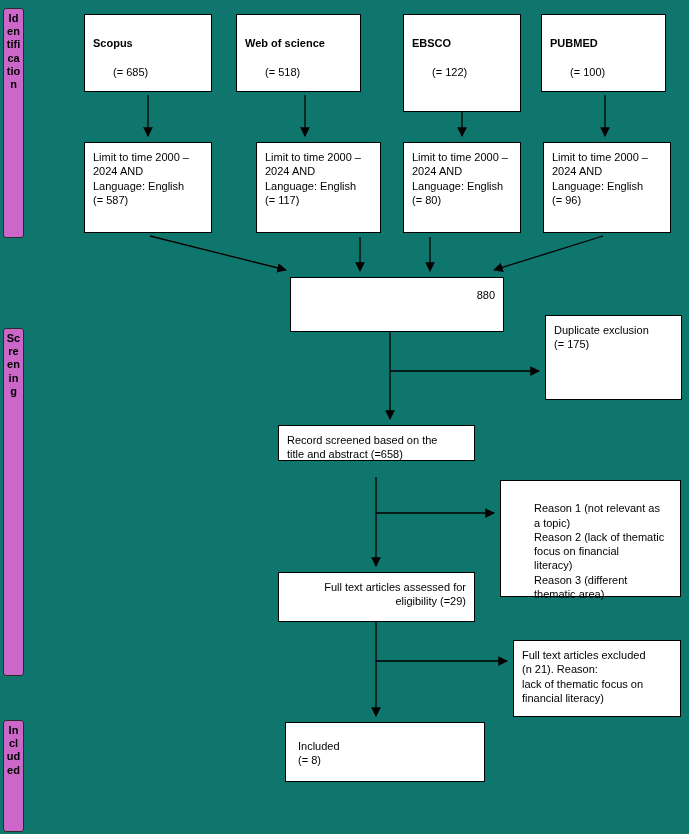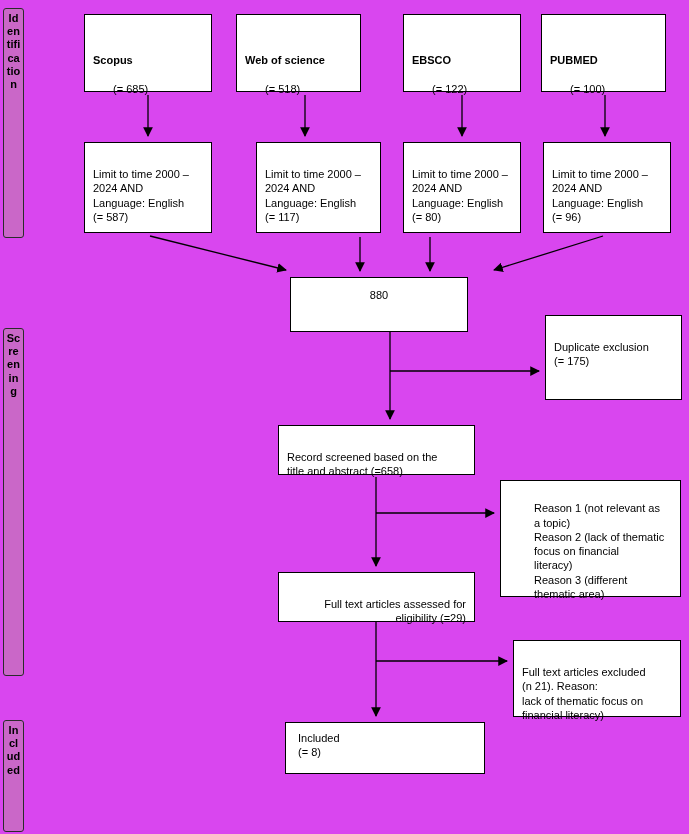--- a/index.html
+++ b/index.html
@@ -1,55 +1,55 @@
 <!DOCTYPE html>
 <html><head>
 <meta charset="utf-8">
 <style>
   * { margin:0; padding:0; box-sizing:border-box; }
   html,body { background:#ffffff; }
   body { font-family:"Liberation Sans", sans-serif; }
-  .canvas { position:relative; width:689px; height:834px; background:#d946ef; overflow:hidden; }
+  .canvas { position:relative; width:689px; height:834px; background:#0f766e; overflow:hidden; }
 
   .stage-bar {
     position:absolute; left:3px; width:21px;
     background:#ca67c8; border:1px solid #2b2b2b; border-radius:3px;
     font-weight:bold; font-size:11px; line-height:1.2; color:#000;
     text-align:center; padding-top:3px; white-space:pre-line;
   }
   #bar-identification { top:8px;  height:230px; }
   #bar-screening      { top:328px; height:348px; }
   #bar-included       { top:720px; height:112px; }
 
   .box {
     position:absolute; background:#ffffff; border:1.3px solid #000;
     font-size:11px; line-height:1.3; color:#000;
-    padding:24px 8px; white-space:pre-line;
+    padding:7px 8px; white-space:pre-line;
   }
   .box .title { font-weight:bold; }
   .box .count { margin-left:20px; }
 
   #box-source-0 { left:84px;  top:14px; width:128px; height:78px; }
   #box-source-1 { left:236px; top:14px; width:125px; height:78px; }
-  #box-source-2 { left:403px; top:14px; width:118px; height:78px; }
+  #box-source-2 { left:403px; top:14px; width:118px; height:98px; }
   #box-source-3 { left:541px; top:14px; width:125px; height:78px; }
 
   #box-limit-0 { left:84px;  top:142px; width:128px; height:91px; }
   #box-limit-1 { left:256px; top:142px; width:125px; height:91px; }
   #box-limit-2 { left:403px; top:142px; width:118px; height:91px; }
   #box-limit-3 { left:543px; top:142px; width:128px; height:91px; }
 
-  #box-pooled { left:290px; top:277px; width:178px; height:55px; text-align:center; padding-top:10px; }
+  #box-pooled { left:290px; top:277px; width:214px; height:55px; text-align:right; padding-top:10px; }
   #box-duplicate { left:545px; top:315px; width:137px; height:85px; }
   #box-screened { left:278px; top:425px; width:197px; height:36px; }
   #box-reports-excluded { left:500px; top:480px; width:181px; height:117px; padding:6px 7px; }
   #box-reports-excluded .reasons { margin-left:26px; }
   #box-fulltext { left:278px; top:572px; width:197px; height:50px;text-align:right; }
   #box-fulltext-excluded { left:513px; top:640px; width:168px; height:77px; }
-  #box-included { left:285px; top:722px; width:200px; height:52px; padding:8px 12px; }
+  #box-included { left:285px; top:722px; width:200px; height:60px; padding:16px 12px; }
 
   svg.arrows { position:absolute; left:0; top:0; width:689px; height:834px; pointer-events:none; }
   svg.arrows line { stroke:#000; stroke-width:1.3; }
 </style>
 </head>
 <body>
 
 <div class="canvas">
 
   <svg class="arrows" viewBox="0 0 689 834" xmlns="http://www.w3.org/2000/svg">

